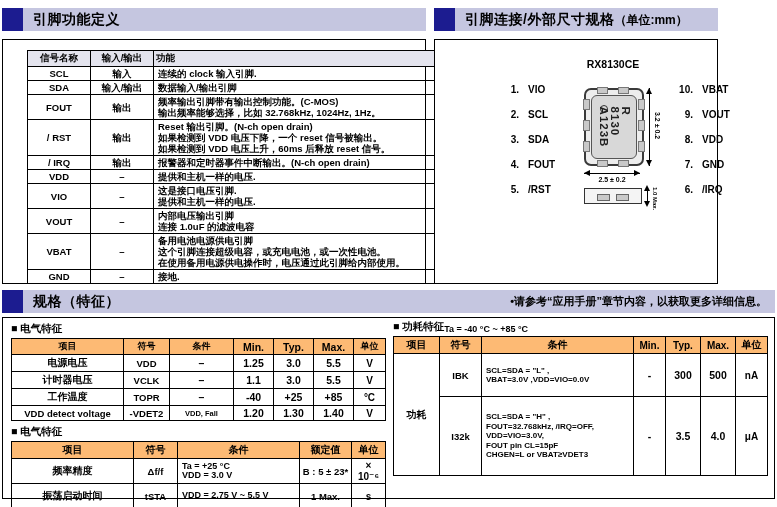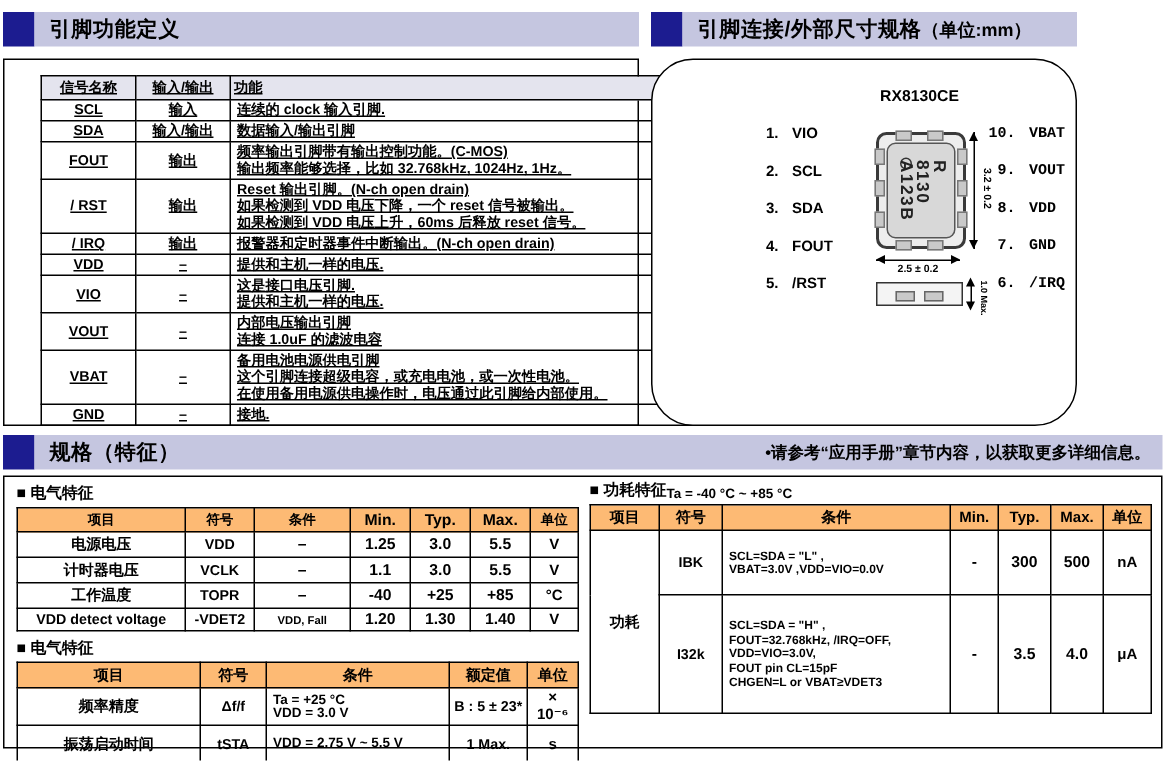--- a/index.html
+++ b/index.html
@@ -13,37 +13,37 @@
   .hdr-bar{flex:1;background:#c5c6e0;display:flex;align-items:center;justify-content:space-between;padding:0 8px 0 10px;}
   .hdr-title{font-size:14px;font-weight:bold;letter-spacing:.5px;}
   .hdr-unit{font-size:12px;font-weight:bold;}
   .hdr-note{font-size:11px;font-weight:bold;}
 
   .top-row{display:flex;gap:8px;padding:8px 2px 0 2px;}
   .col-left{width:424px;}
   .col-right{width:284px;}
   .frame{border:1px solid #000;background:#fff;margin-top:8px;}
   .pin-frame{height:243px;}
-  .dim-frame{height:243px;position:relative;border-radius:28px;}
+  .dim-frame{height:243px;position:relative;}
 
   
   table{border-collapse:collapse;}
-  .pin-table{margin:10px 4px 12px 24px;width:472px;table-layout:fixed;text-decoration:underline;}
+  .pin-table{margin:10px 4px 12px 24px;width:472px;table-layout:fixed;}
   .pin-table th,.pin-table td{border:1px solid #000;}
   .pin-table th{background:#e4e4ee;font-size:9.5px;font-weight:bold;padding:1px 2px;}
   .pin-table td{font-size:9.5px;font-weight:bold;padding:1px 4px;line-height:11px;}
   .pin-table .c-sig{width:58px;text-align:center;}
   .pin-table .c-io{width:58px;text-align:center;}
   .pin-table .c-fn{text-align:left;white-space:pre-line;}
 
   
   .part-number{position:absolute;left:142px;top:18px;width:72px;text-align:center;font-size:10.5px;font-weight:bold;}
   .pin-list{position:absolute;top:44px;}
   .pin-list.pl-left{left:62px;}
-  .pin-list.pl-right{left:220px;font-family:Liberation Mono, monospace;}
+  .pin-list.pl-right{left:236px;}
   .pin-item{display:flex;height:25px;align-items:flex-start;font-size:10px;font-weight:bold;}
   .pin-num{width:22px;text-align:right;margin-right:9px;}
   .chip{position:absolute;left:149px;top:48px;width:56px;height:74px;border:2px solid #3a3a3a;border-radius:7px;background:#ededed;}
   .chip-inner{position:absolute;left:5px;top:5px;right:5px;bottom:5px;border:1px solid #555;border-radius:6px;background:#d8d8d8;}
   .chip-mark{position:absolute;left:50%;top:50%;transform:translate(-50%,-50%) rotate(90deg);
              font-size:11.5px;font-weight:bold;line-height:11px;letter-spacing:1px;white-space:nowrap;color:#222;}
   .pin1-dot{position:absolute;left:8px;top:9px;width:6px;height:6px;border:1.3px solid #333;border-radius:50%;}
   .pad{position:absolute;background:#c9c9c9;border:1px solid #777;}
   .pad.v{width:5px;height:9px;}
   .pad.h{width:9px;height:5px;}

